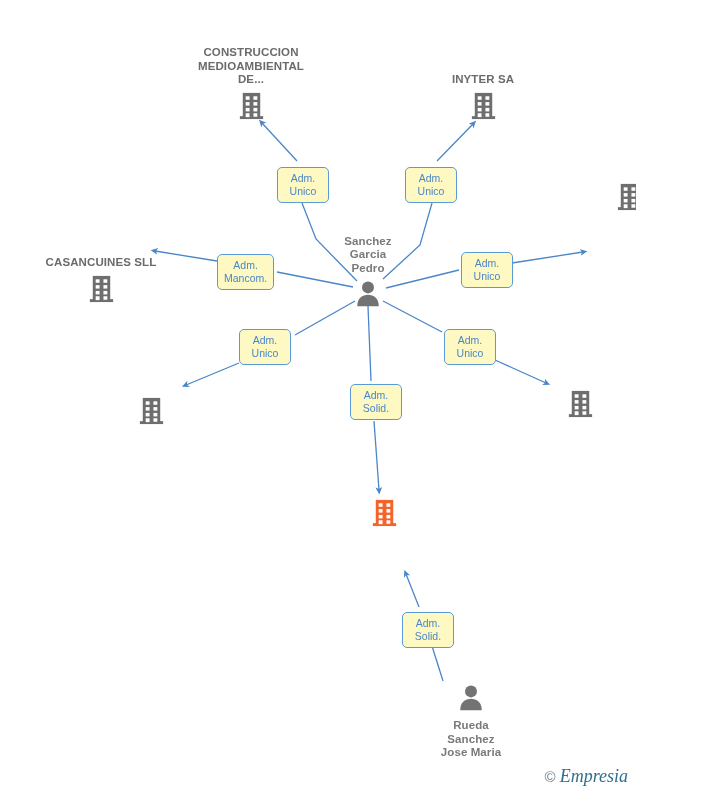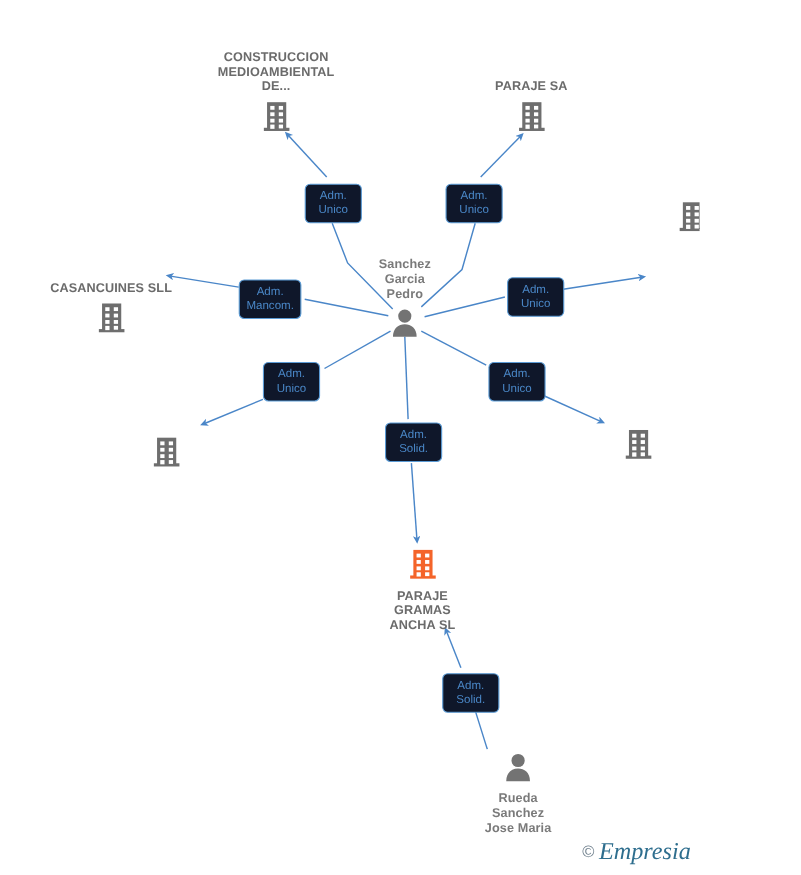--- a/index.html
+++ b/index.html
@@ -55,21 +55,21 @@
     margin: 0 auto;
   }
   .node.label-top .node-label { margin-bottom: 3px; }
   .node.label-bottom .node-label { margin-top: 3px; }
 
   .edge-label {
     position: absolute;
     box-sizing: border-box;
     border: 1.2px solid #5b9bd5;
     border-radius: 5px;
-    background: #0f172a;
+    background: #fef9c3;
     color: #4a87c7;
     font-size: 10.5px;
     line-height: 13px;
     text-align: center;
     padding: 4px 6px 4px 6px;
     z-index: 4;
     white-space: pre-line;
     min-width: 52px;
   }
 </style>
@@ -116,21 +116,21 @@
             <rect x="18" y="6.5" width="4" height="3.6" fill="#ffffff"></rect>
             <rect x="10" y="12.5" width="4" height="3.6" fill="#ffffff"></rect>
             <rect x="18" y="12.5" width="4" height="3.6" fill="#ffffff"></rect>
             <rect x="10" y="18.5" width="4" height="3.6" fill="#ffffff"></rect>
             <rect x="18" y="18.5" width="4" height="3.6" fill="#ffffff"></rect>
             <rect x="10" y="24" width="4" height="4" fill="#ffffff"></rect>
             <rect x="18" y="24" width="4" height="3.6" fill="#ffffff"></rect>
           </svg></span>
       </div>
       <div class="node label-top" style="top: 73px; left: 483px;">
-        <div class="node-label company">PARAJE SA</div>
+        <div class="node-label company">INYTER SA</div>
         <span class="node-icon"><svg width="31" height="31" viewBox="0 0 32 32" xmlns="http://www.w3.org/2000/svg">
             <rect x="7" y="3" width="18" height="25" fill="#6e6e6e"></rect>
             <rect x="4" y="27" width="24" height="3" fill="#6e6e6e"></rect>
             <rect x="10" y="6.5" width="4" height="3.6" fill="#ffffff"></rect>
             <rect x="18" y="6.5" width="4" height="3.6" fill="#ffffff"></rect>
             <rect x="10" y="12.5" width="4" height="3.6" fill="#ffffff"></rect>
             <rect x="18" y="12.5" width="4" height="3.6" fill="#ffffff"></rect>
             <rect x="10" y="18.5" width="4" height="3.6" fill="#ffffff"></rect>
             <rect x="18" y="18.5" width="4" height="3.6" fill="#ffffff"></rect>
             <rect x="10" y="24" width="4" height="4" fill="#ffffff"></rect>
@@ -209,23 +209,20 @@
             <rect x="4" y="27" width="24" height="3" fill="#f4642a"></rect>
             <rect x="10" y="6.5" width="4" height="3.6" fill="#ffffff"></rect>
             <rect x="18" y="6.5" width="4" height="3.6" fill="#ffffff"></rect>
             <rect x="10" y="12.5" width="4" height="3.6" fill="#ffffff"></rect>
             <rect x="18" y="12.5" width="4" height="3.6" fill="#ffffff"></rect>
             <rect x="10" y="18.5" width="4" height="3.6" fill="#ffffff"></rect>
             <rect x="18" y="18.5" width="4" height="3.6" fill="#ffffff"></rect>
             <rect x="10" y="24" width="4" height="4" fill="#ffffff"></rect>
             <rect x="18" y="24" width="4" height="3.6" fill="#ffffff"></rect>
           </svg></span>
-        <div class="node-label company focus">PARAJE
-GRAMAS
-ANCHA  SL</div>
       </div>
       <div class="node label-bottom" style="top: 682px; left: 471px;">
         <span class="node-icon"><svg width="30" height="30" viewBox="0 0 32 32" xmlns="http://www.w3.org/2000/svg">
             <circle cx="16" cy="10" r="6.4" fill="#737373"></circle>
             <path d="M4.5 30 C4.5 21.5 10 17.8 16 17.8 C22 17.8 27.5 21.5 27.5 30 Z" fill="#737373"></path>
           </svg></span>
         <div class="node-label person">Rueda
 Sanchez
 Jose Maria</div>
       </div>
@@ -244,15 +241,15 @@
       <div class="edge-label" style="left: 444px; top: 329px;">Adm.
 Unico</div>
       <div class="edge-label" style="left: 350px; top: 384px;">Adm.
 Solid.</div>
       <div class="edge-label" style="left: 402px; top: 612px;">Adm.
 Solid.</div>
     </div>
 
   <div id="watermark" style="position:absolute; right:8px; bottom:8px; z-index:5; display:flex; align-items:center; gap:4px;">
     <span style="color:#6e7f8c; font-size:15px;">©</span>
-    <span style="color:#2e6e8e; font-size:22px; font-family:'Liberation Serif', serif; font-style:italic;">Empresia</span>
+    <span style="color:#2e6e8e; font-size:18px; font-family:'Liberation Serif', serif; font-style:italic;">Empresia</span>
   </div>
 </div>
 
 </body></html>

